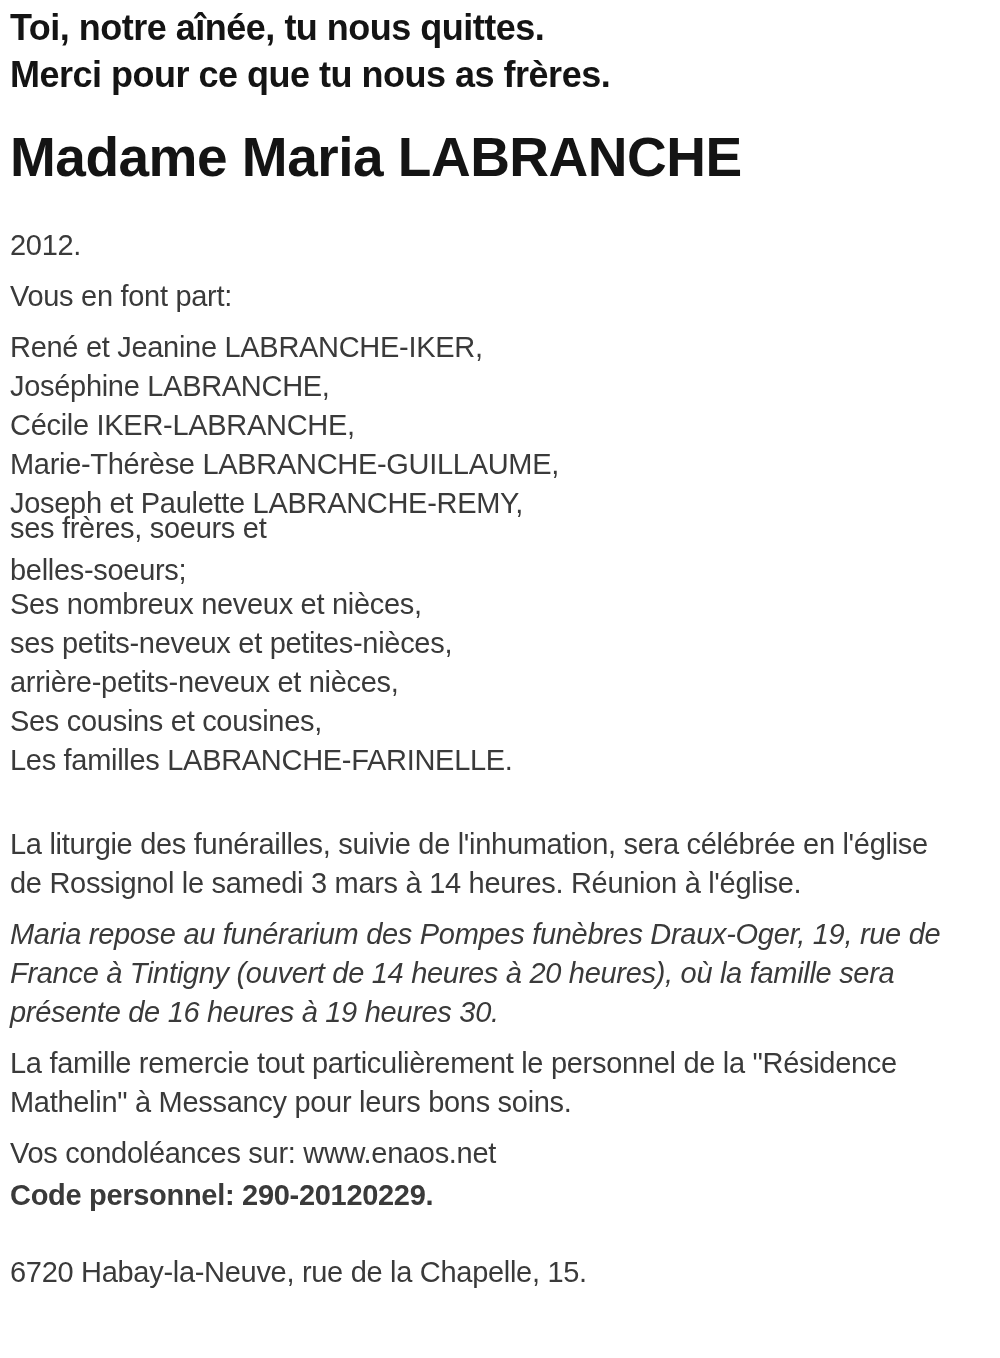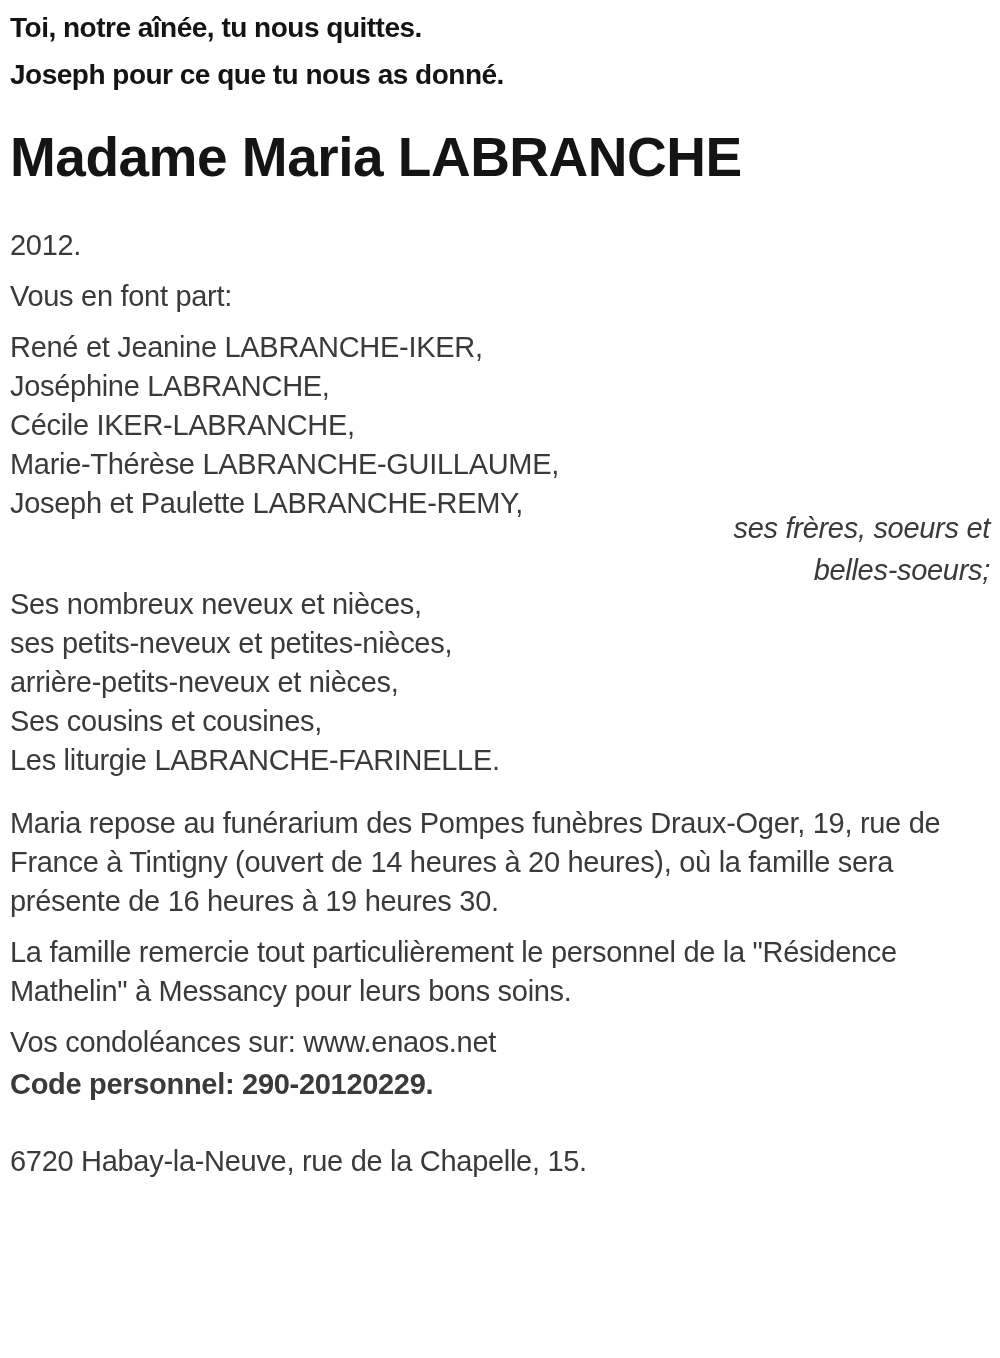--- a/index.html
+++ b/index.html
@@ -20,21 +20,21 @@
     font-size: 29px;
     line-height: 39px;
     letter-spacing: -0.3px;
     overflow: hidden;
   }
   p { margin: 0; }
   .line { display: block; white-space: nowrap; }
 
   
   .motto {
-    font-size: 28px;
+    font-size: 36px;
     font-weight: 700;
     line-height: 39px;
     letter-spacing: -0.5px;
     color: var(--heading-text);
     white-space: nowrap;
   }
   .motto-2 { margin-top: 8px; }
 
   
   h1.deceased {
@@ -44,36 +44,36 @@
     letter-spacing: -0.5px;
     color: var(--heading-text);
     margin: 36px 0 0 0;
     white-space: nowrap;
   }
 
   
   .p-life        { margin-top: 42px; }
   .p-intro       { margin-top: 12px; }
   .p-family      { margin-top: 12px; }
-  .p-relation    { margin-top: -16px; line-height: 42px; font-style: italic; text-align: right; }
+  .p-relation    { margin-top: -16px; line-height: 42px; text-align: left; }
   .p-relation .line { white-space: nowrap; }
   .p-relatives   { margin-top: -6px; }
   .p-liturgy     { margin-top: 45px; }
-  .p-repose      { margin-top: 24px; }
+  .p-repose      { margin-top: 12px; font-style: italic; }
   .p-thanks      { margin-top: 12px; }
   .p-condolences { margin-top: 12px; white-space: nowrap; }
   .p-code        { margin-top: 3px; white-space: nowrap; font-weight: bold; }
   .p-address     { margin-top: 38px; white-space: nowrap; }
 </style>
 </head>
 <body>
 
 <header>
   <p class="motto motto-1">Toi, notre aînée, tu nous quittes.</p>
-  <p class="motto motto-2">Joseph pour ce que tu nous as donné.</p>
+  <p class="motto motto-2">Merci pour ce que tu nous as frères.</p>
   <h1 class="deceased">Madame Maria LABRANCHE</h1>
 </header>
 
 <main>
 
   <p class="p-life">
     <span class="line">2012.</span>
   </p>
 
   <p class="p-intro">Vous en font part:</p>
@@ -89,23 +89,27 @@
   <div class="p-relation">
     <span class="line">ses frères, soeurs et</span>
     <span class="line">belles-soeurs;</span>
   </div>
 
   <div class="p-relatives">
     <span class="line">Ses nombreux neveux et nièces,</span>
     <span class="line">ses petits-neveux et petites-nièces,</span>
     <span class="line">arrière-petits-neveux et nièces,</span>
     <span class="line">Ses cousins et cousines,</span>
-    <span class="line">Les liturgie LABRANCHE-FARINELLE.</span>
+    <span class="line">Les familles LABRANCHE-FARINELLE.</span>
   </div>
 
+  <p class="p-liturgy">
+    <span class="line">La liturgie des funérailles, suivie de l'inhumation, sera célébrée en l'église</span>
+    <span class="line">de Rossignol le samedi 3 mars à 14 heures. Réunion à l'église.</span>
+  </p>
 
   <p class="p-repose">
     <span class="line">Maria repose au funérarium des Pompes funèbres Draux-Oger, 19, rue de</span>
     <span class="line">France à Tintigny (ouvert de 14 heures à 20 heures), où la famille sera</span>
     <span class="line">présente de 16 heures à 19 heures 30.</span>
   </p>
 
   <p class="p-thanks">
     <span class="line">La famille remercie tout particulièrement le personnel de la "Résidence</span>
     <span class="line">Mathelin" à Messancy pour leurs bons soins.</span>

